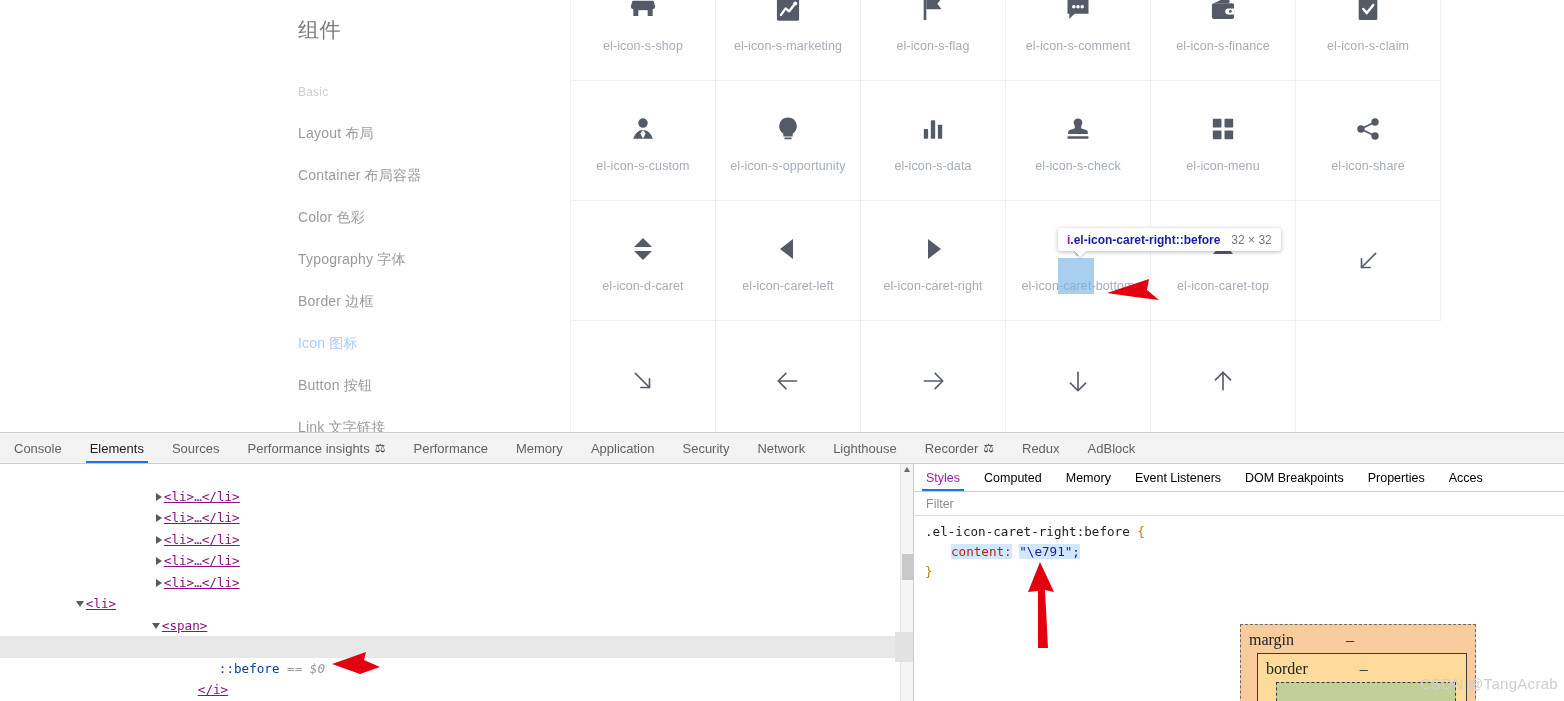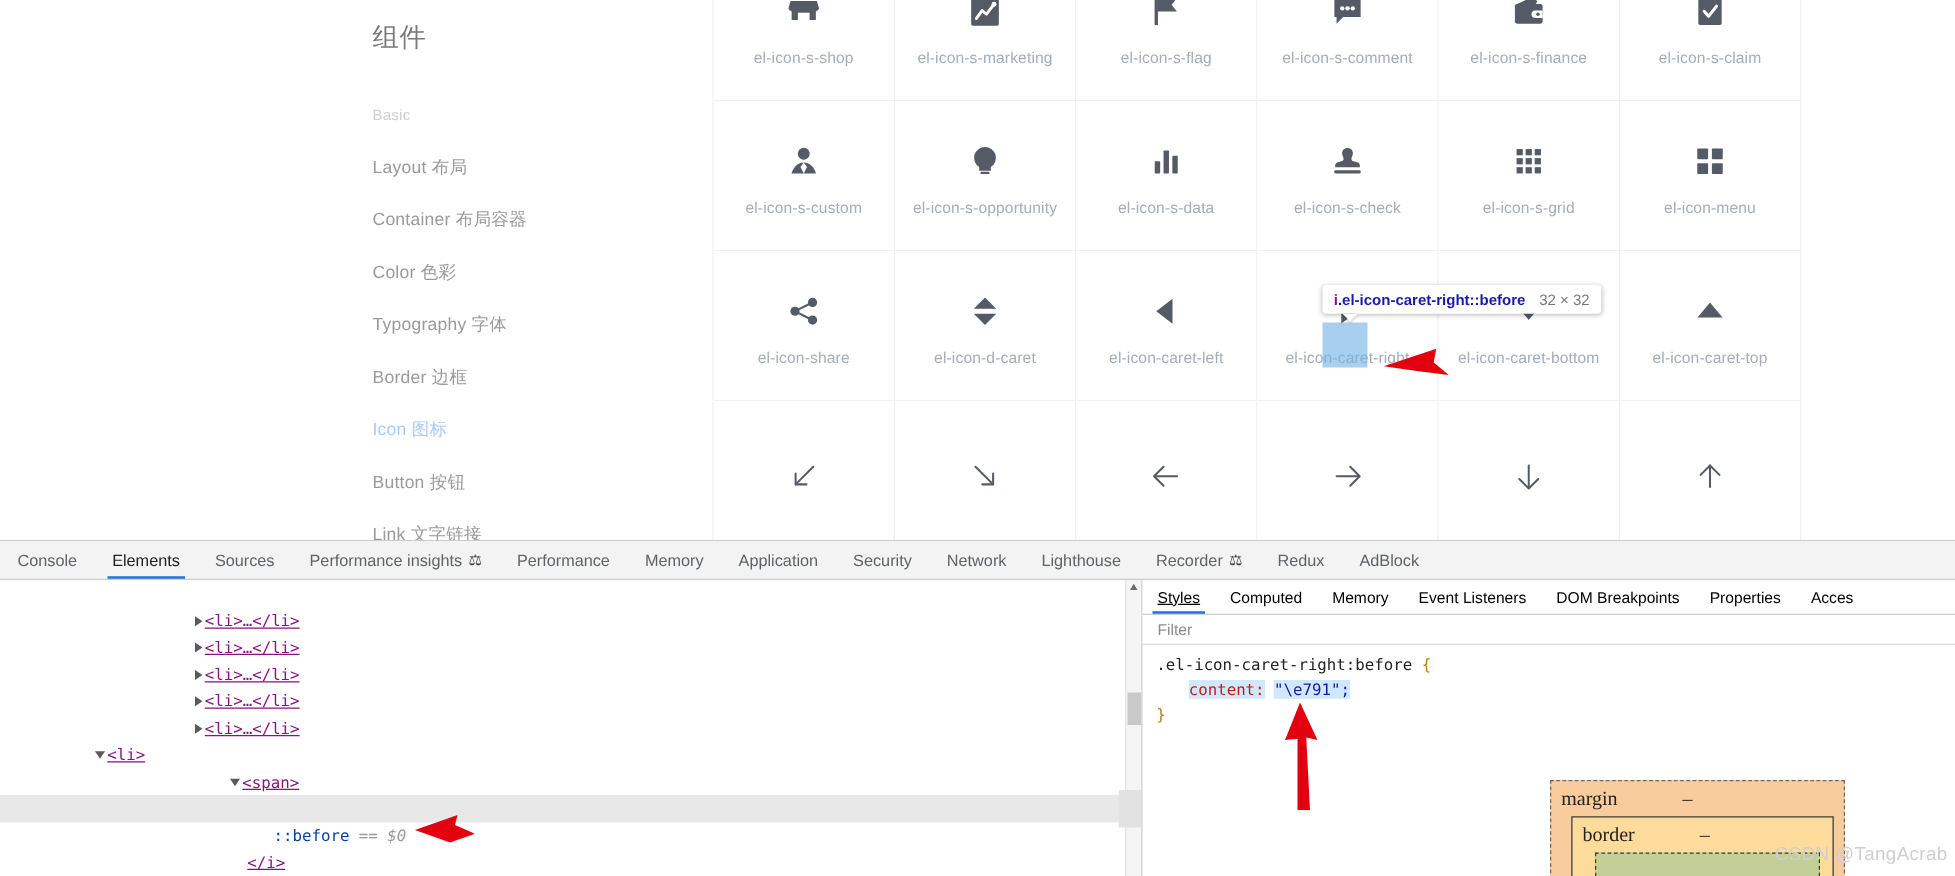--- a/index.html
+++ b/index.html
@@ -204,21 +204,21 @@
     height: 28px; display: flex; align-items: stretch;
     border-bottom: 1px solid #cdcdcd;
     background: #ffffff;
   }
   .st-tab {
     display: flex; align-items: center;
     padding: 0 12px; font-size: 12.5px;
     color: #000000; cursor: pointer; position: relative;
     white-space: nowrap;
   }
-  .st-tab.active { color: #000000; text-decoration: underline; }
+  .st-tab.active { color: #a21caf; }
   .st-tab.active::after {
     content: ""; position: absolute;
     left: 8px; right: 8px; bottom: 0; height: 2px;
     background: #1a73e8;
   }
   .st-filter {
     height: 24px;
     border-bottom: 1px solid #dcdcdc;
     display: flex; align-items: center;
     padding-left: 12px;
@@ -395,36 +395,20 @@
       <div class="icon-cell">
         <span class="icon-glyph">
           <svg width="26" height="26" viewBox="0 0 24 24" fill="#555b66">
             <path d="M12 2.2c2.4 0 4 1.7 4 3.9 0 1.8-1.1 2.6-1.1 4.2 0 .9.6 1.4 1.6 1.7l2.6.8c1.3.4 2 1.2 2 2.4v1.3H2.9v-1.3c0-1.2.7-2 2-2.4l2.6-.8c1-.3 1.6-.8 1.6-1.7 0-1.6-1.1-2.4-1.1-4.2 0-2.2 1.6-3.9 4-3.9z"></path>
             <rect x="2.2" y="18.6" width="19.6" height="2.4" rx="1"></rect>
           </svg>
         </span>
         <span class="icon-label">el-icon-s-check</span>
       </div>
 
-      <div class="icon-cell">
-        <span class="icon-glyph">
-          <svg width="26" height="26" viewBox="0 0 24 24" fill="#555b66">
-            <rect x="3" y="3" width="4.6" height="4.6"></rect>
-              <rect x="9.7" y="3" width="4.6" height="4.6"></rect>
-              <rect x="16.4" y="3" width="4.6" height="4.6"></rect>
-            <rect x="3" y="9.7" width="4.6" height="4.6"></rect>
-              <rect x="9.7" y="9.7" width="4.6" height="4.6"></rect>
-              <rect x="16.4" y="9.7" width="4.6" height="4.6"></rect>
-            <rect x="3" y="16.4" width="4.6" height="4.6"></rect>
-              <rect x="9.7" y="16.4" width="4.6" height="4.6"></rect>
-              <rect x="16.4" y="16.4" width="4.6" height="4.6"></rect>
-          </svg>
-        </span>
-        <span class="icon-label">el-icon-s-grid</span>
-      </div>
 
       <div class="icon-cell">
         <span class="icon-glyph">
           <svg width="26" height="26" viewBox="0 0 24 24" fill="#555b66">
             <rect x="2.6" y="2.6" width="8" height="8" rx="0.6"></rect>
             <rect x="13.4" y="2.6" width="8" height="8" rx="0.6"></rect>
             <rect x="2.6" y="13.4" width="8" height="8" rx="0.6"></rect>
             <rect x="13.4" y="13.4" width="8" height="8" rx="0.6"></rect>
           </svg>
         </span>
@@ -619,21 +603,21 @@
         </div>
         <div class="dom-line" style="padding-left:80px;">
           <span class="tri"></span><span class="tg">&lt;li&gt;…&lt;/li&gt;</span>
         </div>
         <div class="dom-line" style="padding-left:80px;">
           <span class="tri"></span><span class="tg">&lt;li&gt;…&lt;/li&gt;</span>
         </div>
         <div class="dom-line" style="">
           <span class="tri open"></span><span class="tg">&lt;li&gt;</span>
         </div>
-        <div class="dom-line" style="padding-left:108px;">
+        <div class="dom-line" style="padding-left:76px;">
           <span class="tri open"></span><span class="tg">&lt;span&gt;</span>
         </div>
         <div class="dom-line" style="padding-left:110px;">
           <span class="tri open"></span><span><span class="tg">&lt;i </span><span class="at">class</span><span class="tg">=</span><span class="av">"el-icon-caret-right"</span><span class="tg">&gt;</span></span>
         </div>
         <div class="dom-line sel" style="padding-left:143px;">
           <span class="pe">::before</span><span class="dollar"> == </span><span class="dollar">$0</span>
         </div>
         <div class="dom-line" style="padding-left:122px;">
           <span class="tg">&lt;/i&gt;</span>

